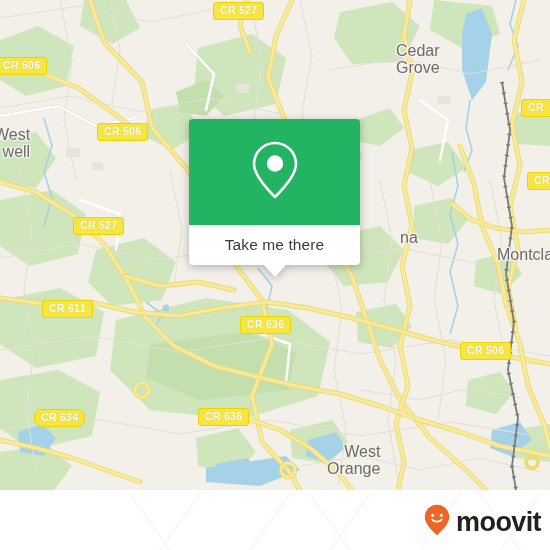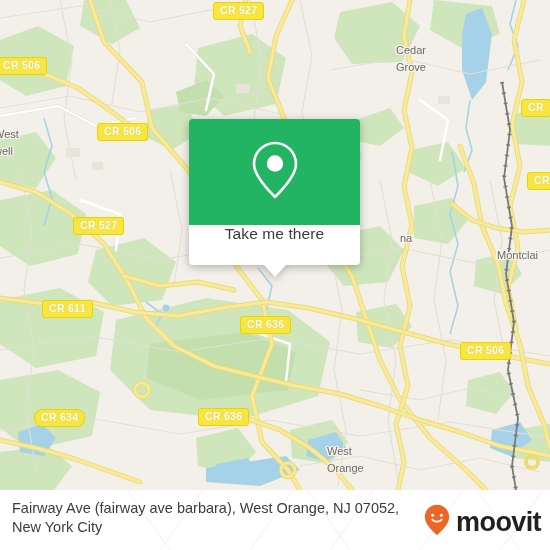--- a/index.html
+++ b/index.html
@@ -28,46 +28,47 @@
     white-space:nowrap;
     line-height:11px;
     text-shadow:0 0 1px rgba(160,140,0,.45);
     box-sizing:border-box;
   }
 
   
   .place{
     position:absolute;
     color:#6b6b6b;
-    font-size:11px;
+    font-size:16px;
     line-height:16px;
     white-space:nowrap;
     text-shadow:
       1.4px 0 0 #f5f2ec,-1.4px 0 0 #f5f2ec,0 1.4px 0 #f5f2ec,0 -1.4px 0 #f5f2ec,
       1px 1px 0 #f5f2ec,-1px 1px 0 #f5f2ec,1px -1px 0 #f5f2ec,-1px -1px 0 #f5f2ec;
+    text-align: right;
   }
   .place.two-line{line-height:17px;white-space:pre;}
 
   
   #callout{
     position:absolute;left:189px;top:119px;width:171px;
     filter:drop-shadow(0 2px 4px rgba(0,0,0,.28));
   }
   #callout .hero{
     background:#23b463;
     height:106px;
     border-radius:4px 4px 0 0;
     display:flex;align-items:center;justify-content:center;
   }
   #callout .footer{
     position:relative;
     background:#ffffff;
     height:40px;
     border-radius:0 0 4px 4px;
-    display:flex;justify-content:center;
+    display:flex;align-items:center;justify-content:center;
   }
   #callout .footer .cta{
     color:#3b3b3b;font-size:15.5px;letter-spacing:.1px;
   }
   #callout .tail{
     position:absolute;left:50%;bottom:-12px;margin-left:-11px;
     width:0;height:0;
     border-left:11px solid transparent;
     border-right:11px solid transparent;
     border-top:12px solid #ffffff;
@@ -309,21 +310,20 @@
         <path d="M160 60 L210 -10"></path>
           <path d="M250 60 L300 -10"></path>
         <path d="M330 60 L380 -10"></path>
           <path d="M420 60 L470 -10"></path>
         <path d="M500 60 L550 -10"></path>
           <path d="M120 -10 L170 60"></path>
         <path d="M300 -10 L350 60"></path>
           <path d="M470 -10 L520 60"></path>
       </g>
     </svg>
-    <div class="addr">Fairway Ave (fairway ave barbara), West Orange, NJ 07052, New York City</div>
     <div id="brand">
       <span>
         <svg width="26" height="32" viewBox="0 0 26 32" aria-hidden="true">
           <path d="M13 0.8 C6.2 0.8 0.8 6.2 0.8 13 C0.8 20.4 9.6 28 13 31.2 C16.4 28 25.2 20.4 25.2 13 C25.2 6.2 19.8 0.8 13 0.8 Z" fill="#ec6726"></path>
           <circle cx="8.6" cy="11.2" r="1.5" fill="#ffffff"></circle>
           <circle cx="17.4" cy="11.2" r="1.5" fill="#ffffff"></circle>
           <path d="M8.2 15.4 C9.8 18.4 16.2 18.4 17.8 15.4" fill="none" stroke="#ffffff" stroke-width="1.7" stroke-linecap="round"></path>
         </svg>
       </span>
       <span class="word">moovit</span>

